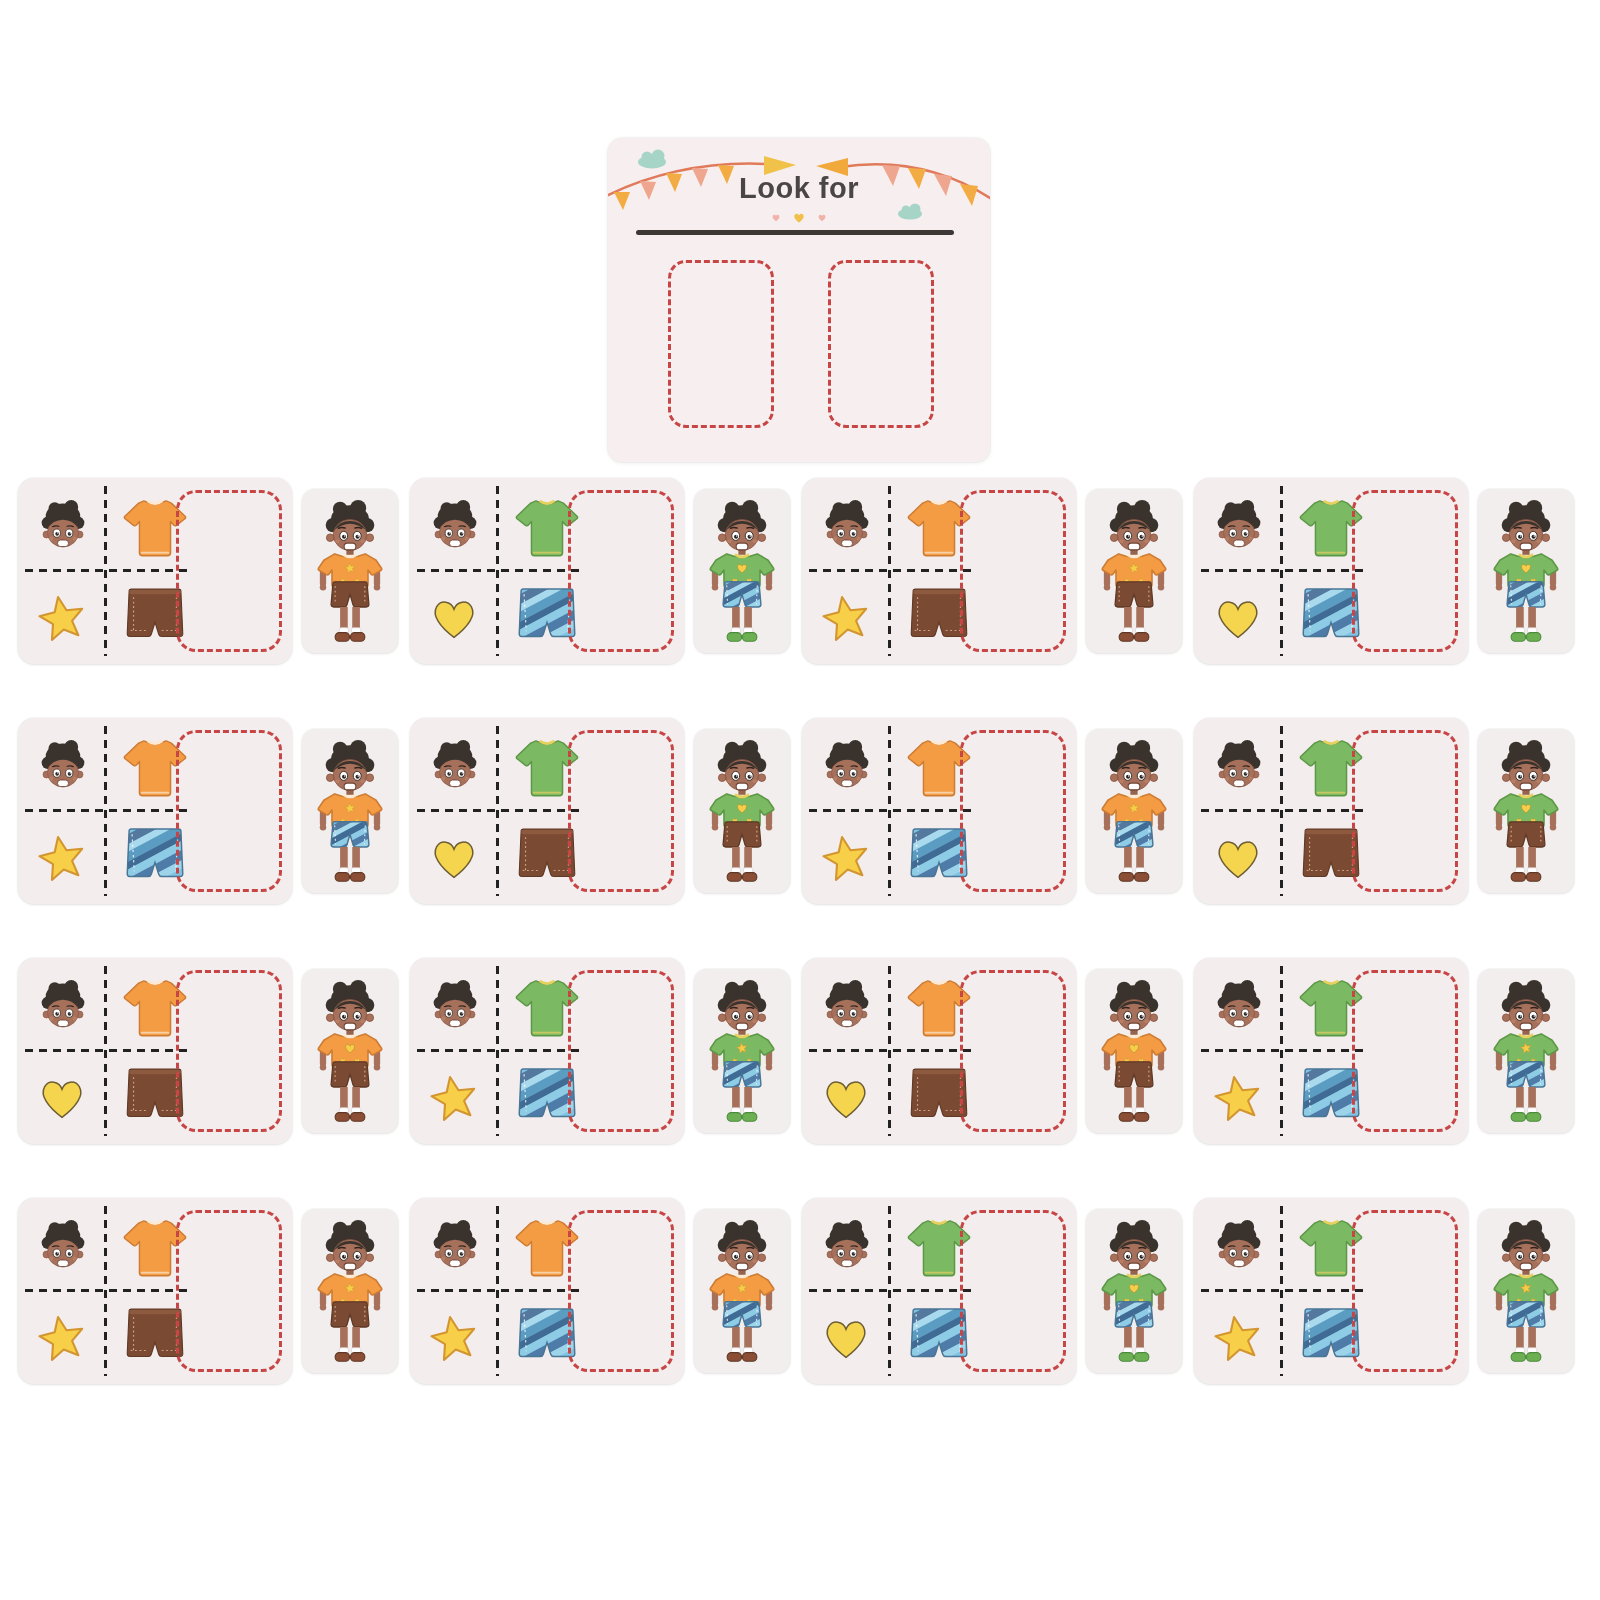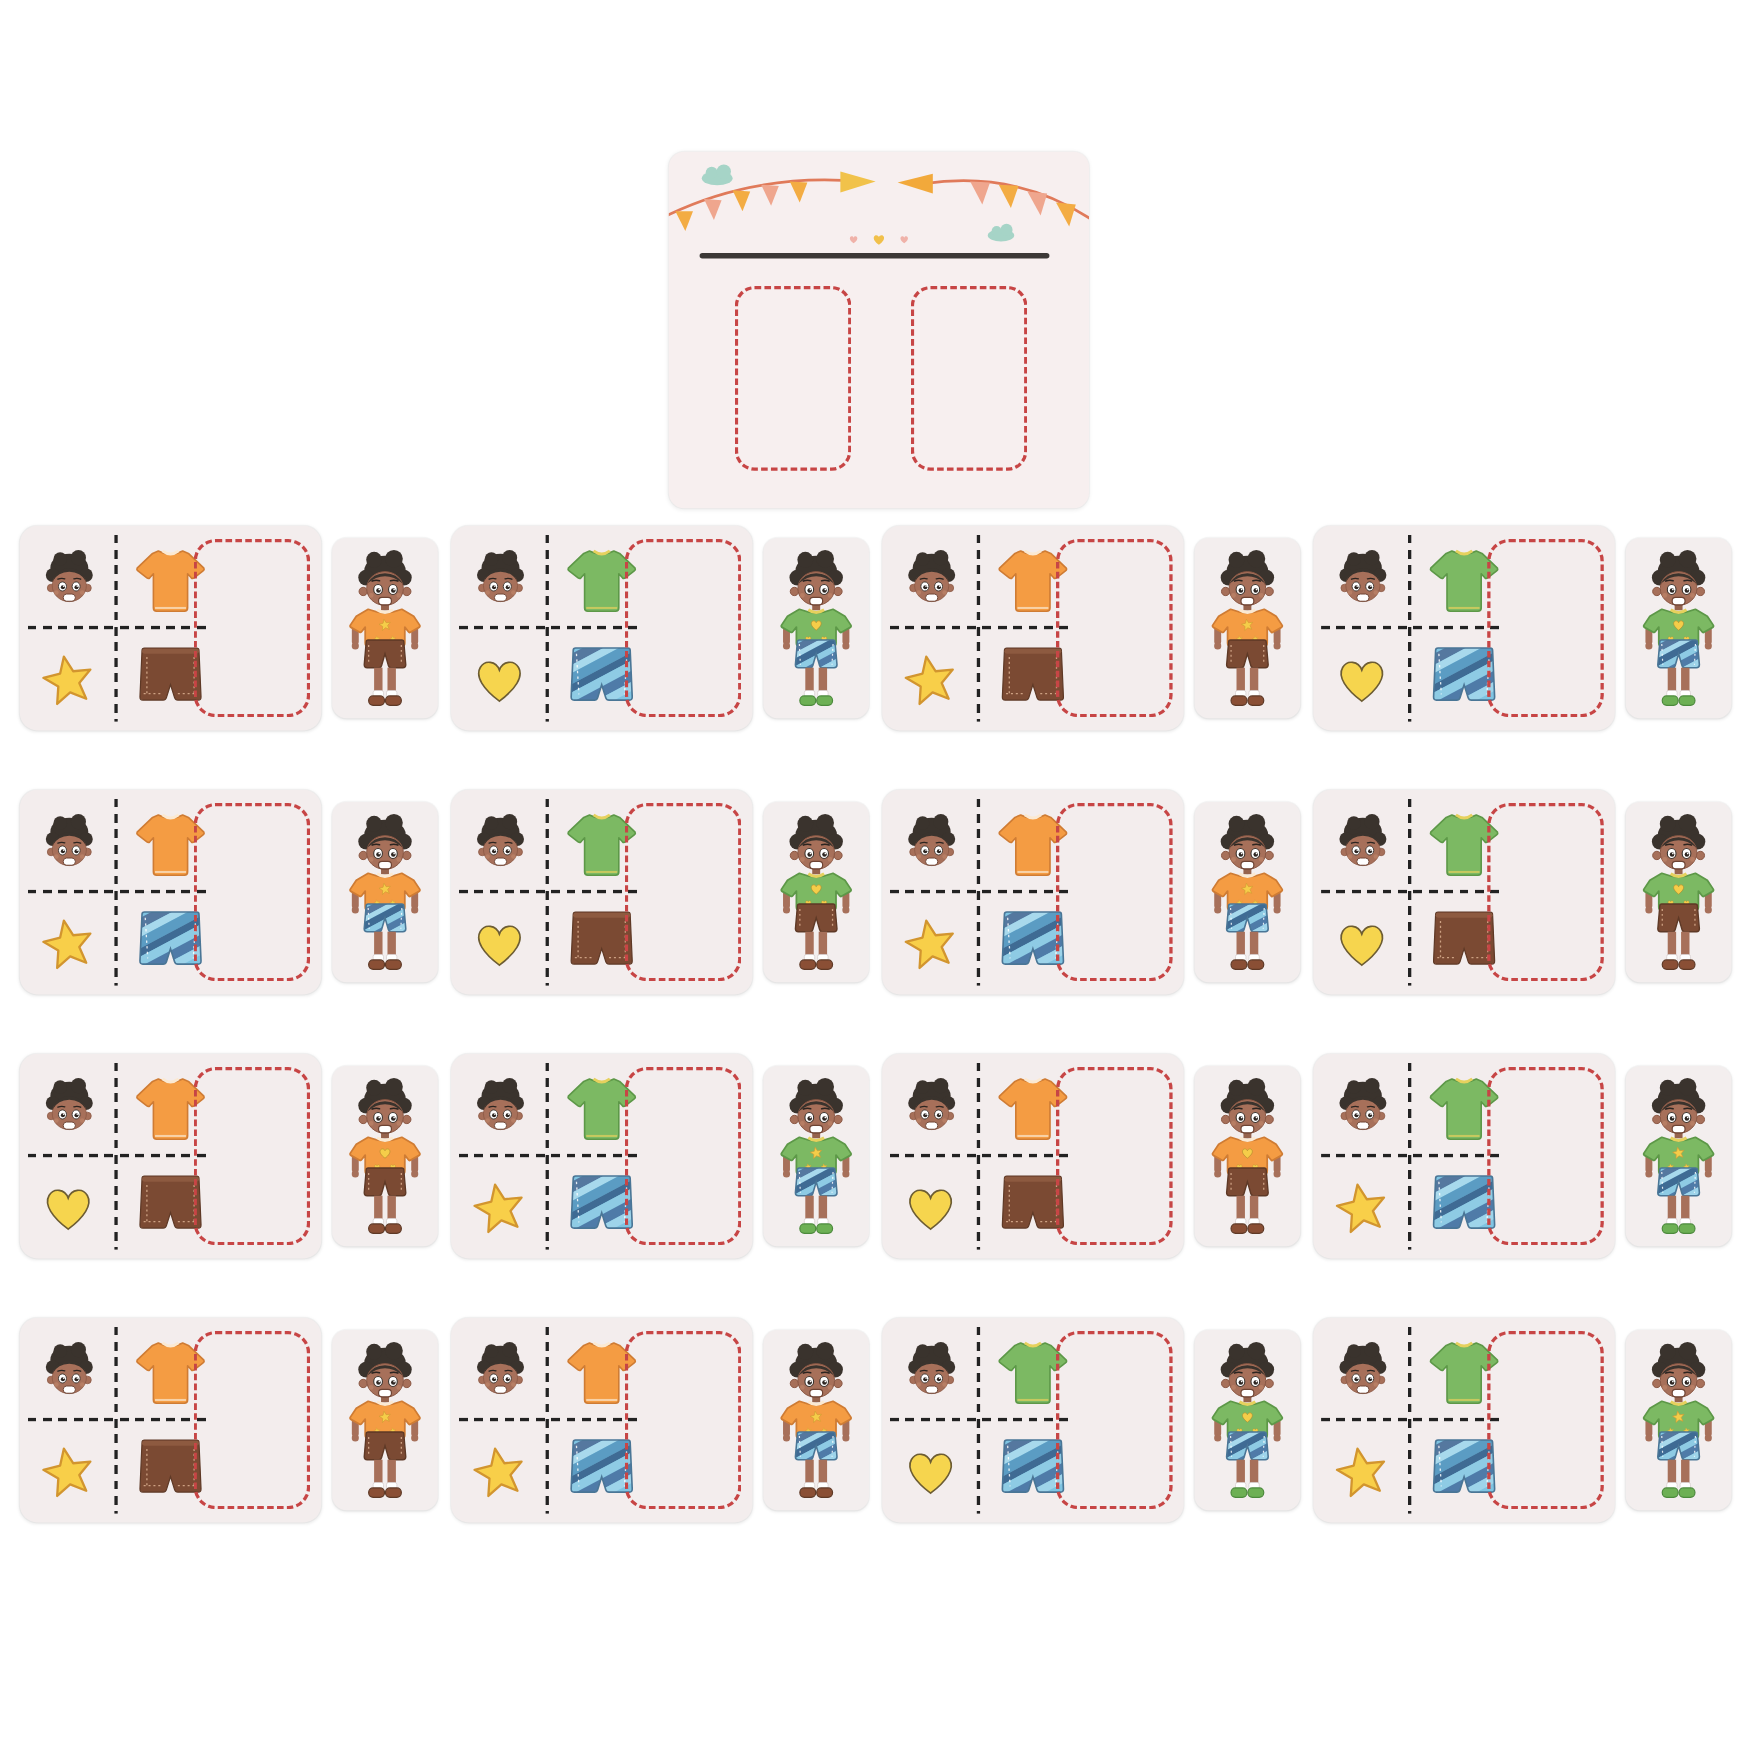--- a/index.html
+++ b/index.html
@@ -91,20 +91,21 @@
           <circle cx="39" cy="19" r="5.5"></circle>
           <circle cx="50" cy="18" r="6.5"></circle>
       </g>
       <g fill="#a6d4c7">
         <ellipse cx="302" cy="76" rx="12" ry="5.5"></ellipse>
           <circle cx="298" cy="72" r="4.5"></circle>
           <circle cx="307" cy="71" r="5.5"></circle>
       </g>
     </svg>
 
+    <h1 class="board-title">Look for</h1>
 
     <div class="hearts-row">
       <svg width="12" height="11" viewBox="0 0 100 100">
           <path d="M50 84 C26 66 13 47 21 33 C28 21 45 23 50 37 C55 23 72 21 79 33 C87 47 74 66 50 84 Z" fill="#f0b2a9"></path>
         </svg>
       <svg width="16" height="15" viewBox="0 0 100 100">
           <path d="M50 84 C26 66 13 47 21 33 C28 21 45 23 50 37 C55 23 72 21 79 33 C87 47 74 66 50 84 Z" fill="#f1c04b"></path>
         </svg>
       <svg width="12" height="11" viewBox="0 0 100 100">
           <path d="M50 84 C26 66 13 47 21 33 C28 21 45 23 50 37 C55 23 72 21 79 33 C87 47 74 66 50 84 Z" fill="#f0b2a9"></path>

